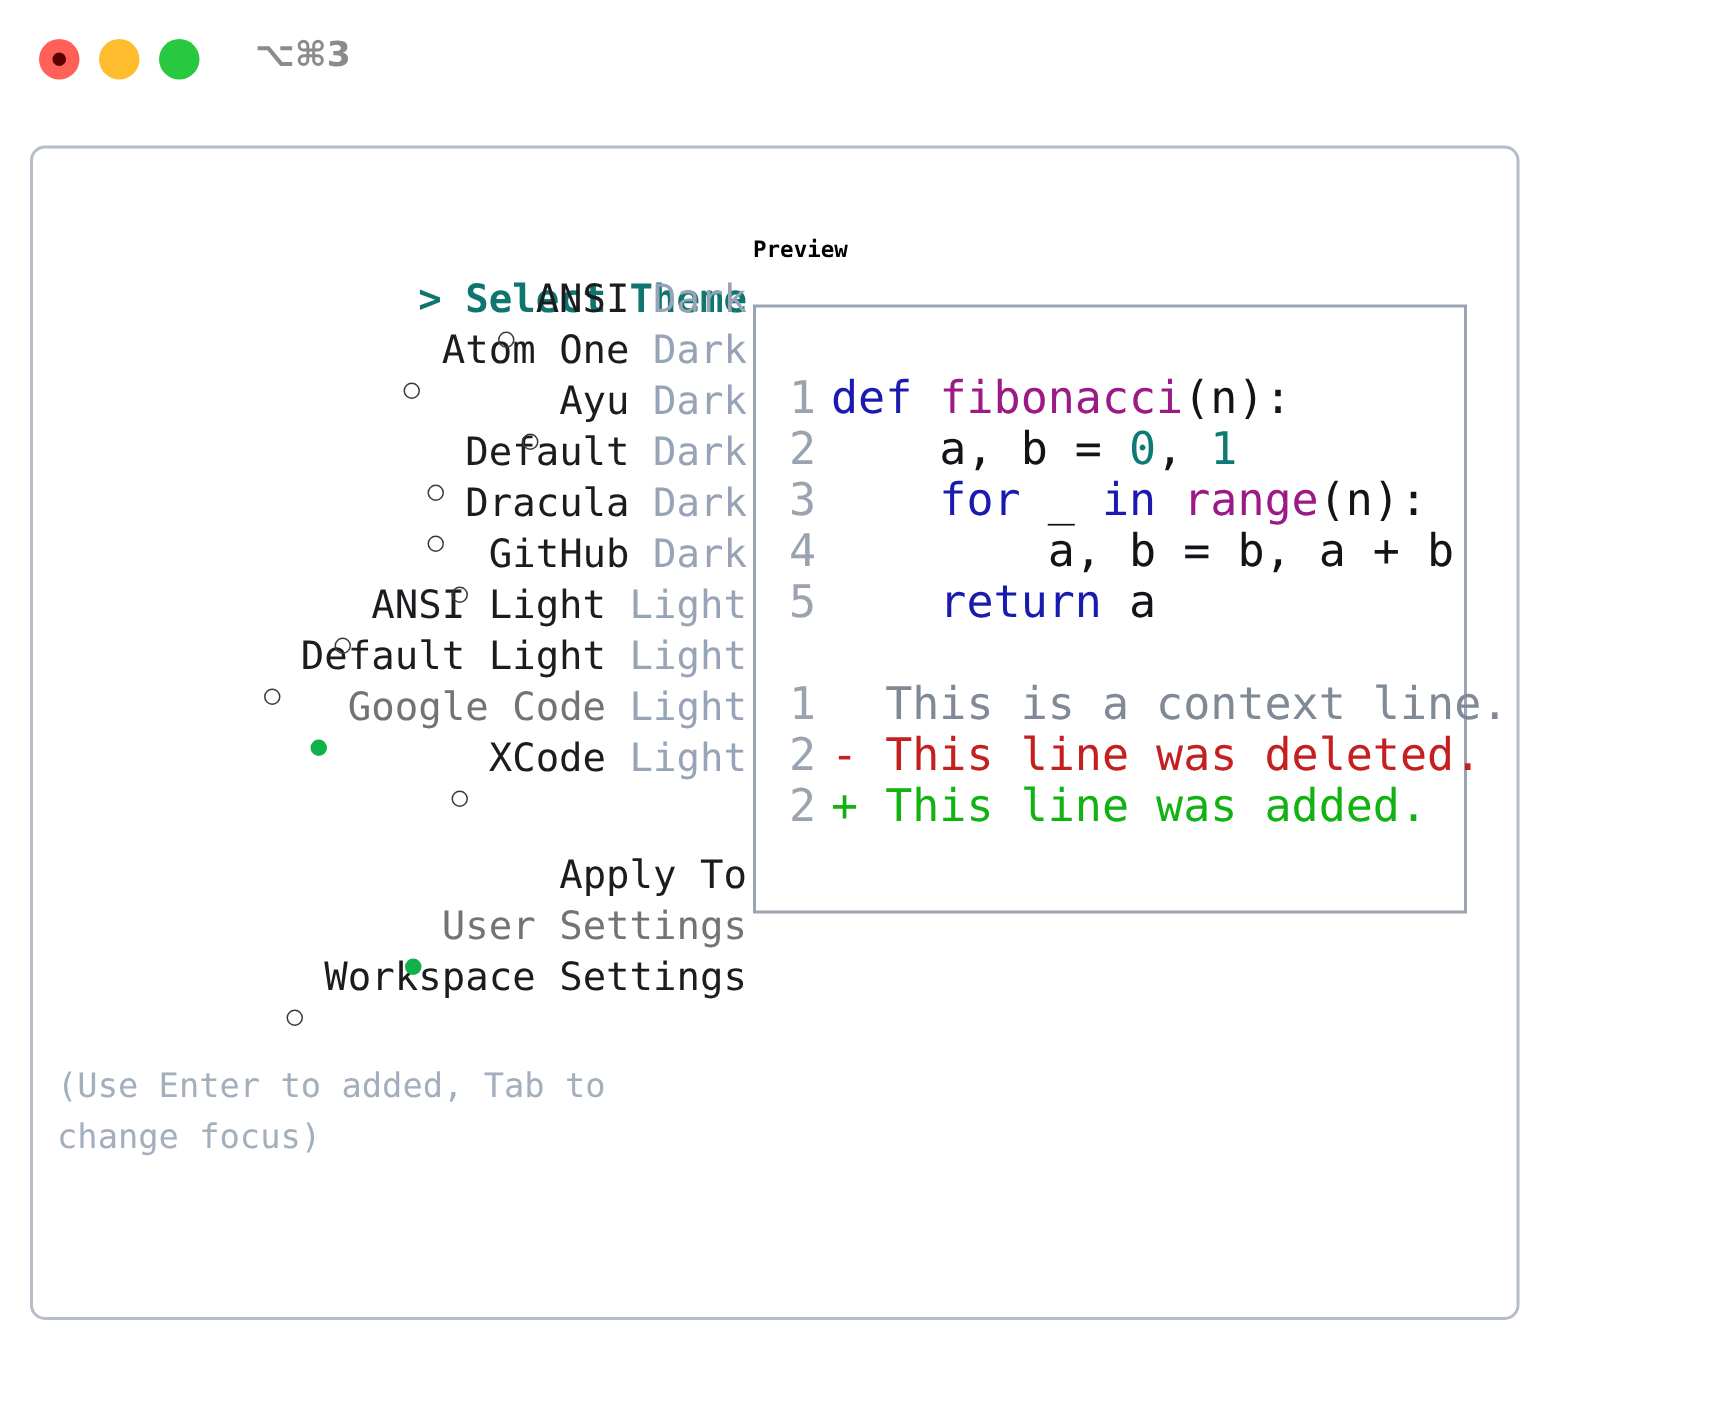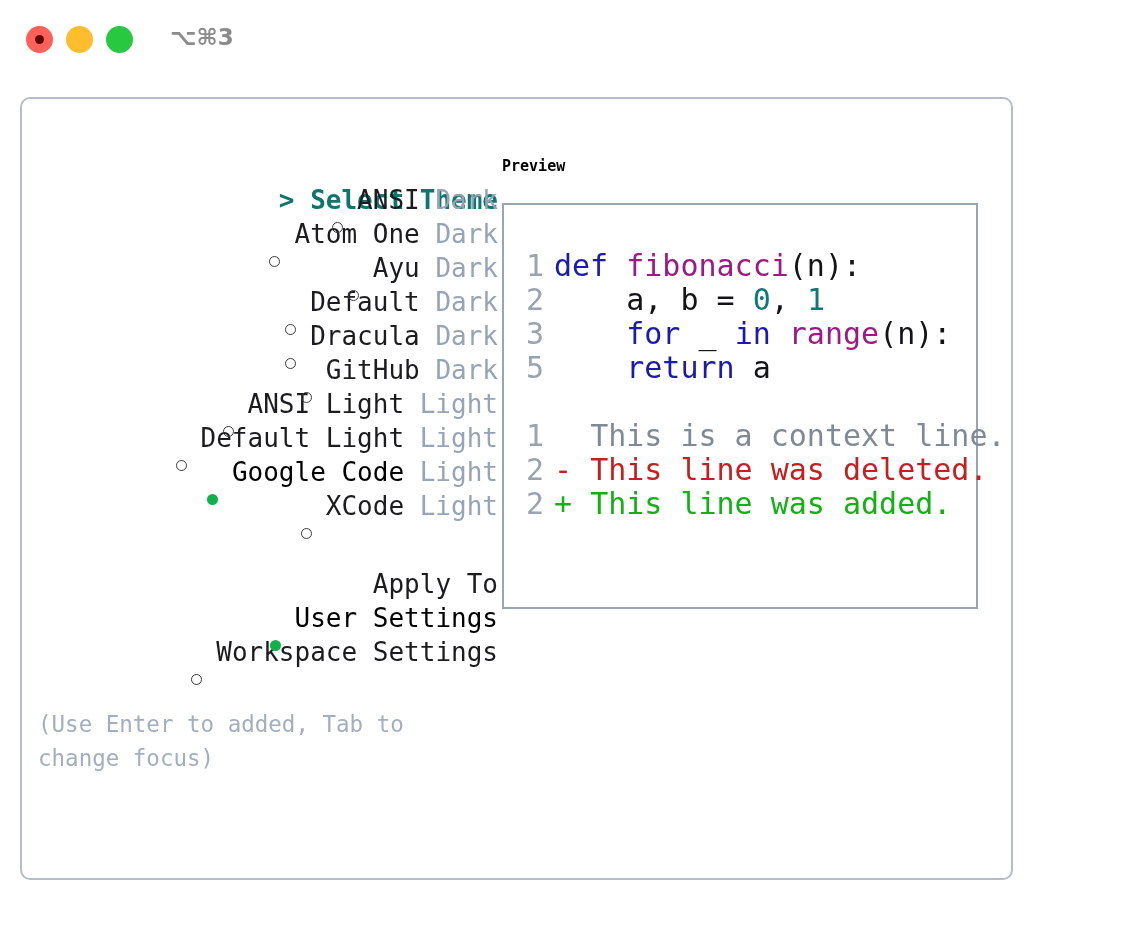--- a/index.html
+++ b/index.html
@@ -123,21 +123,21 @@
     height: 9px;
     border-radius: 50%;
     border: 1.6px solid #3a3a40;
     box-sizing: content-box;
   }
 
   .badge {
     color: #97a3b6;
   }
 
-  .sel-label { color: #000000; }
+  .sel-label { color: #737373; }
 
   #section-gap { height: 44px; }
   #hint-gap { height: 38px; }
 
   #hint {
     font-size: 22.5px;
     line-height: 34px;
     color: #a3aebe;
     width: 420px;
     white-space: pre-wrap;
@@ -239,20 +239,21 @@
       <div id="hint">(Use Enter to added, Tab to change focus)</div>
     </div>
 
     <div id="right-col">
       <div id="preview-title">Preview</div>
       <div id="preview-box">
         <div id="code-block">
             <div class="code-line"><span class="lineno">1</span><span class="kw">def </span><span class="fn">fibonacci</span><span class="pl">(n):</span></div>
             <div class="code-line"><span class="lineno">2</span><span class="pl">    a, b = </span><span class="num">0</span><span class="pl">, </span><span class="num">1</span></div>
             <div class="code-line"><span class="lineno">3</span><span class="kw">    for </span><span class="pl">_ </span><span class="kw">in </span><span class="fn">range</span><span class="pl">(n):</span></div>
+            <div class="code-line"><span class="lineno">4</span><span class="pl">        a, b = b, a + b</span></div>
             <div class="code-line"><span class="lineno">5</span><span class="kw">    return </span><span class="pl">a</span></div>
           </div>
         <div class="blank-line"></div>
         <div id="diff-block">
             <div class="code-line"><span class="lineno">1</span><span class="ctx">  </span><span class="ctx">This is a context line.</span></div>
             <div class="code-line"><span class="lineno">2</span><span class="del">- </span><span class="del">This line was deleted.</span></div>
             <div class="code-line"><span class="lineno">2</span><span class="add">+ </span><span class="add">This line was added.</span></div>
           </div>
       </div>
     </div>

